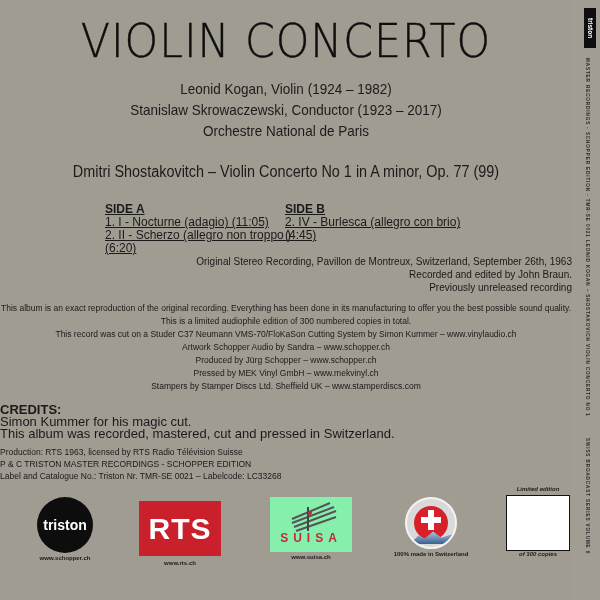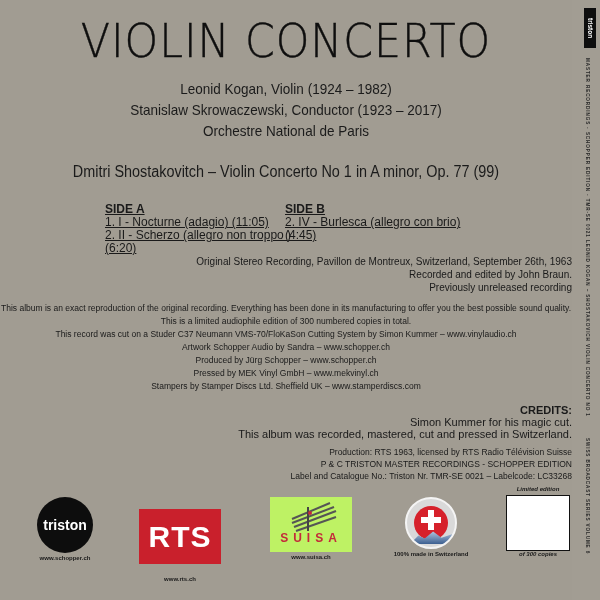--- a/index.html
+++ b/index.html
@@ -40,41 +40,41 @@
   .recinfo {
     position: absolute; left: 0; width: 572px; top: 255px;
     text-align: right; font-size: 10px; line-height: 13px;
   }
   .details {
     position: absolute; left: 0; width: 572px; top: 302px;
     text-align: center; font-size: 8.5px; line-height: 13px;
   }
   .credits {
     position: absolute; left: 0; width: 572px; top: 404px;
-    text-align: right; font-size: 11px; line-height: 12px;
+    text-align: left; font-size: 13px; line-height: 12px;
   }
   .credits .head { font-weight: bold; }
   .production {
     position: absolute; left: 0; width: 572px; top: 446px;
-    text-align: right; font-size: 8.5px; line-height: 12px;
+    text-align: left; font-size: 8.5px; line-height: 12px;
   }
   .logo-wrap { position: absolute; top: 497px; text-align: center; }
   .logo-cap { font-size: 6px; color: #1a1a1a; margin-top: 2px; white-space: nowrap; font-weight: bold; }
   .triston-logo {
     width: 56px; height: 56px; border-radius: 50%; background: #0d0d0d;
     color: #fff; display: flex; align-items: center; justify-content: center;
     font-size: 14px; font-weight: bold; margin: 0 auto;
   }
   .rts-logo {
     width: 82px; height: 55px; background: #c9202c; color: #fff;
     display: flex; align-items: center; justify-content: center;
-    font-size: 30px; font-weight: bold; letter-spacing: 1px; margin: 12px auto;
+    font-size: 30px; font-weight: bold; letter-spacing: 1px; margin: 4px auto;
   }
   .suisa-logo {
-    width: 82px; height: 55px; background: #bef264; position: relative; margin: 0 auto;
+    width: 82px; height: 55px; background: #86efac; position: relative; margin: 0 auto;
   }
   .suisa-logo .word {
     position: absolute; bottom: 7px; left: 0; width: 100%; text-align: center;
     color: #c42a3a; font-size: 12px; letter-spacing: 5px; font-weight: bold;
   }
   .swiss-badge {
     width: 52px; height: 52px; border-radius: 50%; background: #d9d9d9;
     border: 2px solid #f4f4f4; margin: 0 auto; position: relative; overflow: hidden;
     box-sizing: border-box;
   }

